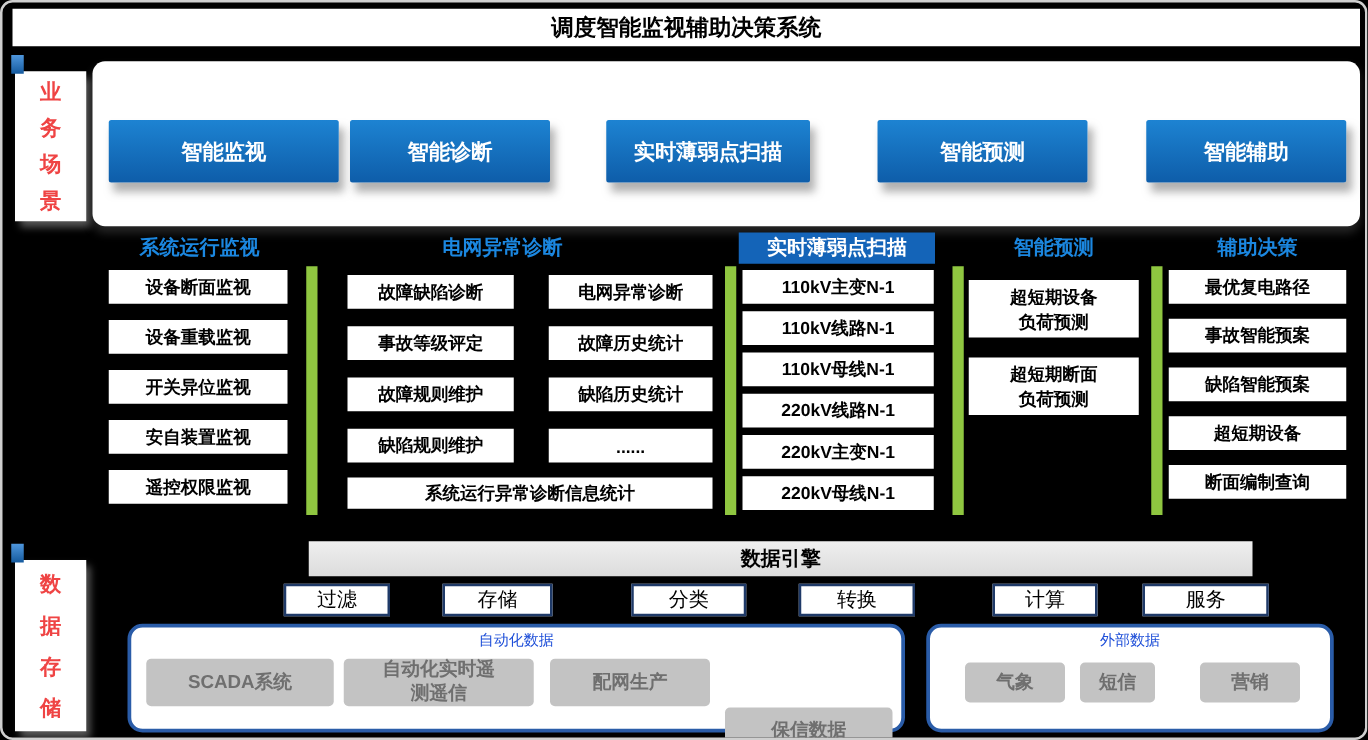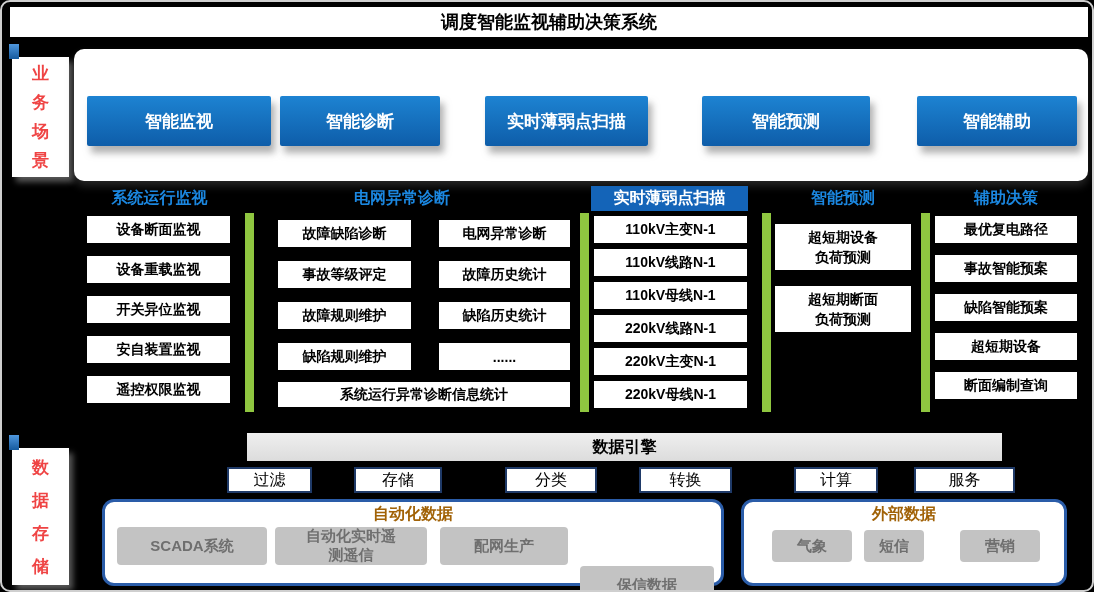--- a/index.html
+++ b/index.html
@@ -87,21 +87,21 @@
   }
   .p1 { left:225px; width:85px; }  .p2 { left:352px; width:88px; }
   .p3 { left:503px; width:92px; }  .p4 { left:637px; width:93px; }
   .p5 { left:792px; width:84px; }  .p6 { left:912px; width:101px; }
   .src-panel {
     position:absolute; top:497px; height:87px; background:#fff;
     border:3px solid #2a5ca8; border-radius:12px;
   }
   .sp-auto { left:100px; width:622px; }
   .sp-ext  { left:739px; width:326px; }
-  .src-title { text-align:center; color:#a16207; font-weight:bold; font-size:16px; margin-top:2px; }
+  .src-title { text-align:center; color:#1d4ed8; font-weight:normal; font-size:12px; margin-top:2px; }
   .gray {
     position:absolute; background:#c3c3c3; color:#6f6f6f; font-weight:bold; font-size:15px;
     border-radius:4px; display:flex; align-items:center; justify-content:center;
     text-align:center; line-height:1.25;
   }
   .sp-auto .gray { top:25px; height:38px; }
   .g1 { left:12px;  width:150px; }
   .g2 { left:170px; width:152px; padding:0 26px; }
   .g3 { left:335px; width:128px; }
   .g4 { left:475px; width:134px;margin-top:39px; }

